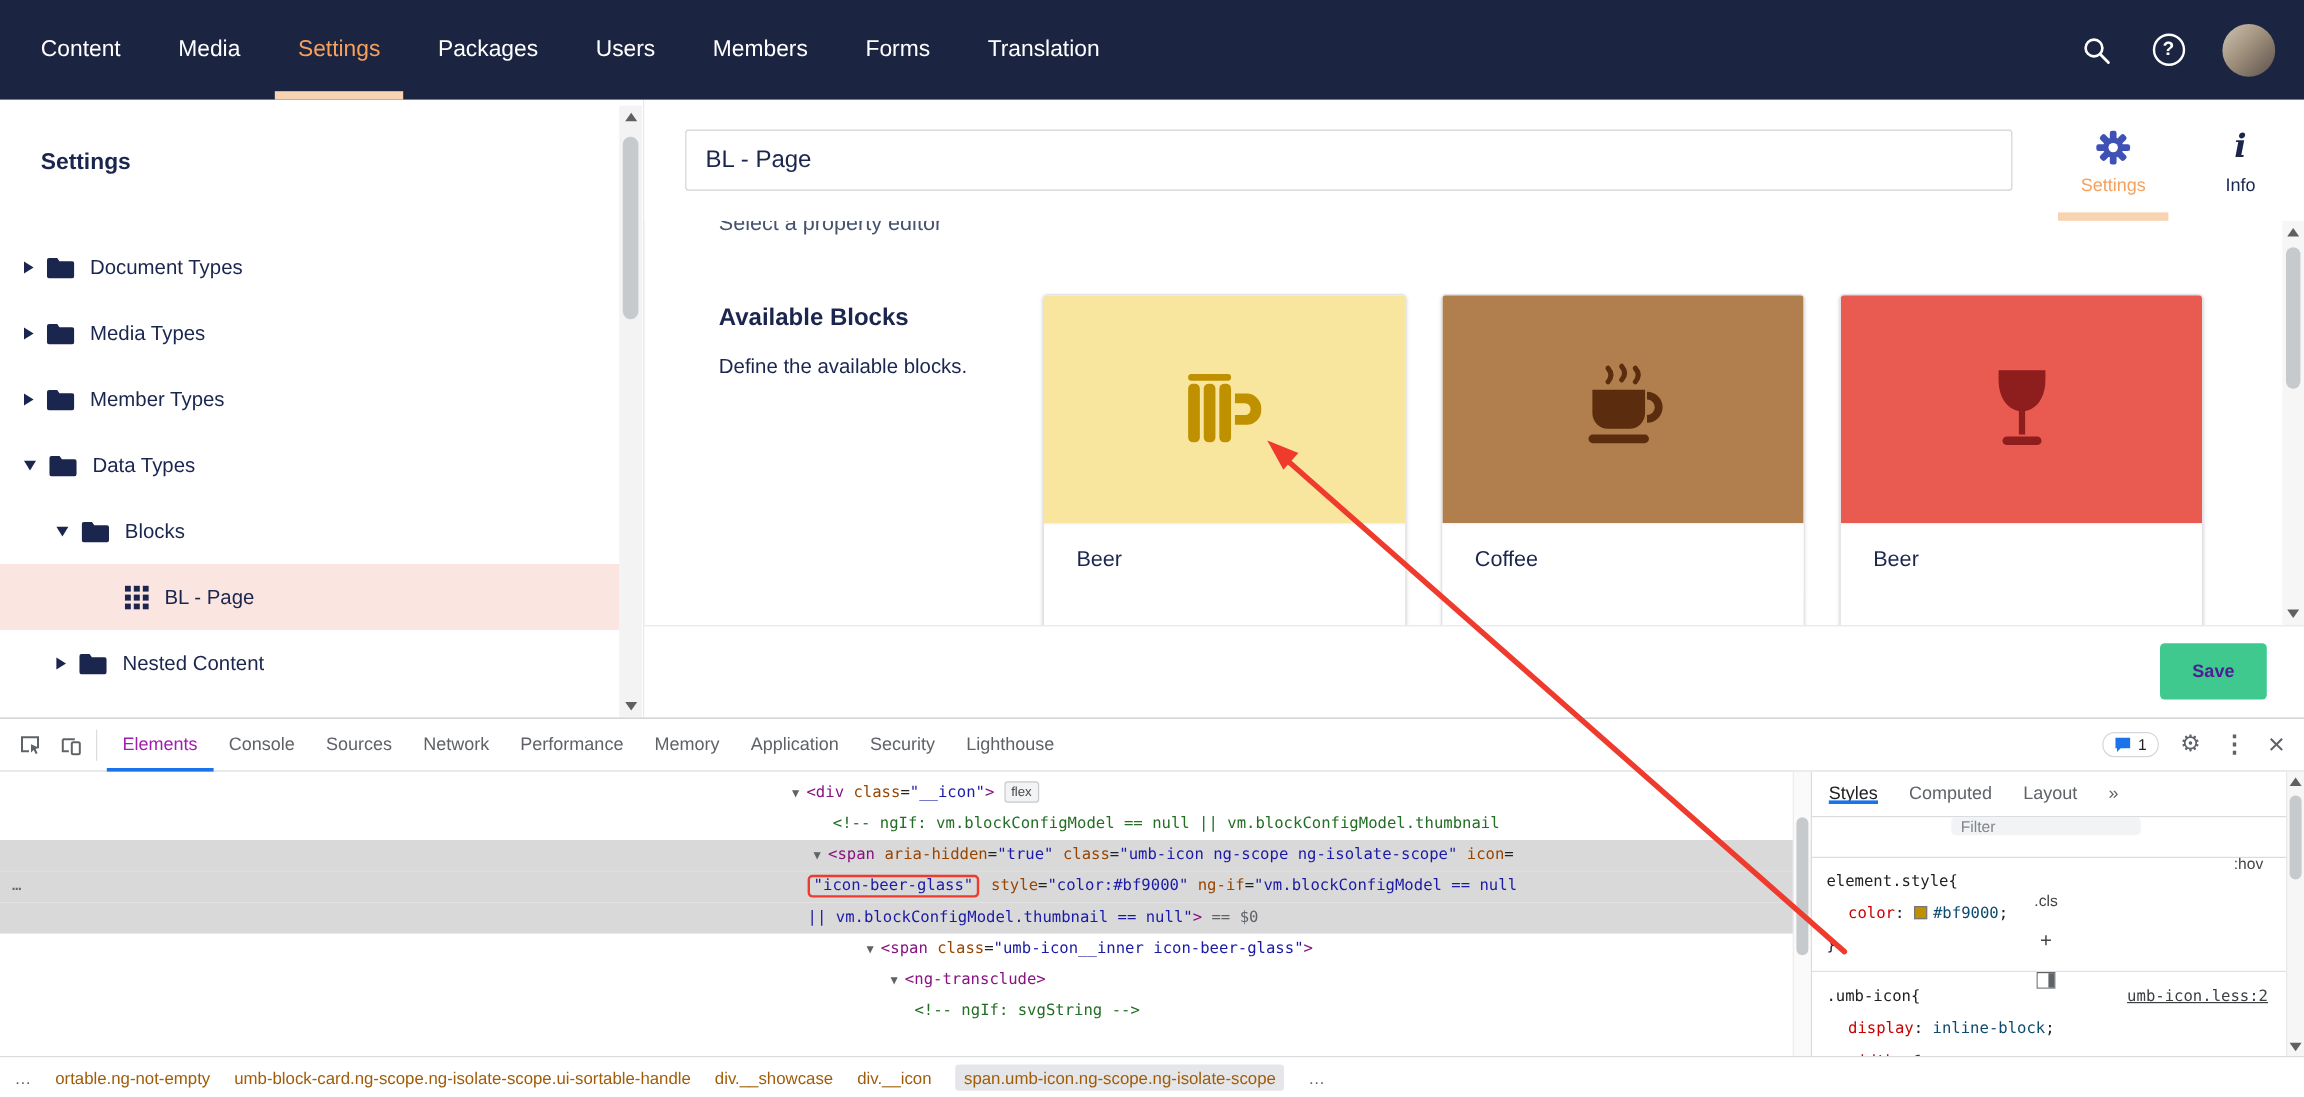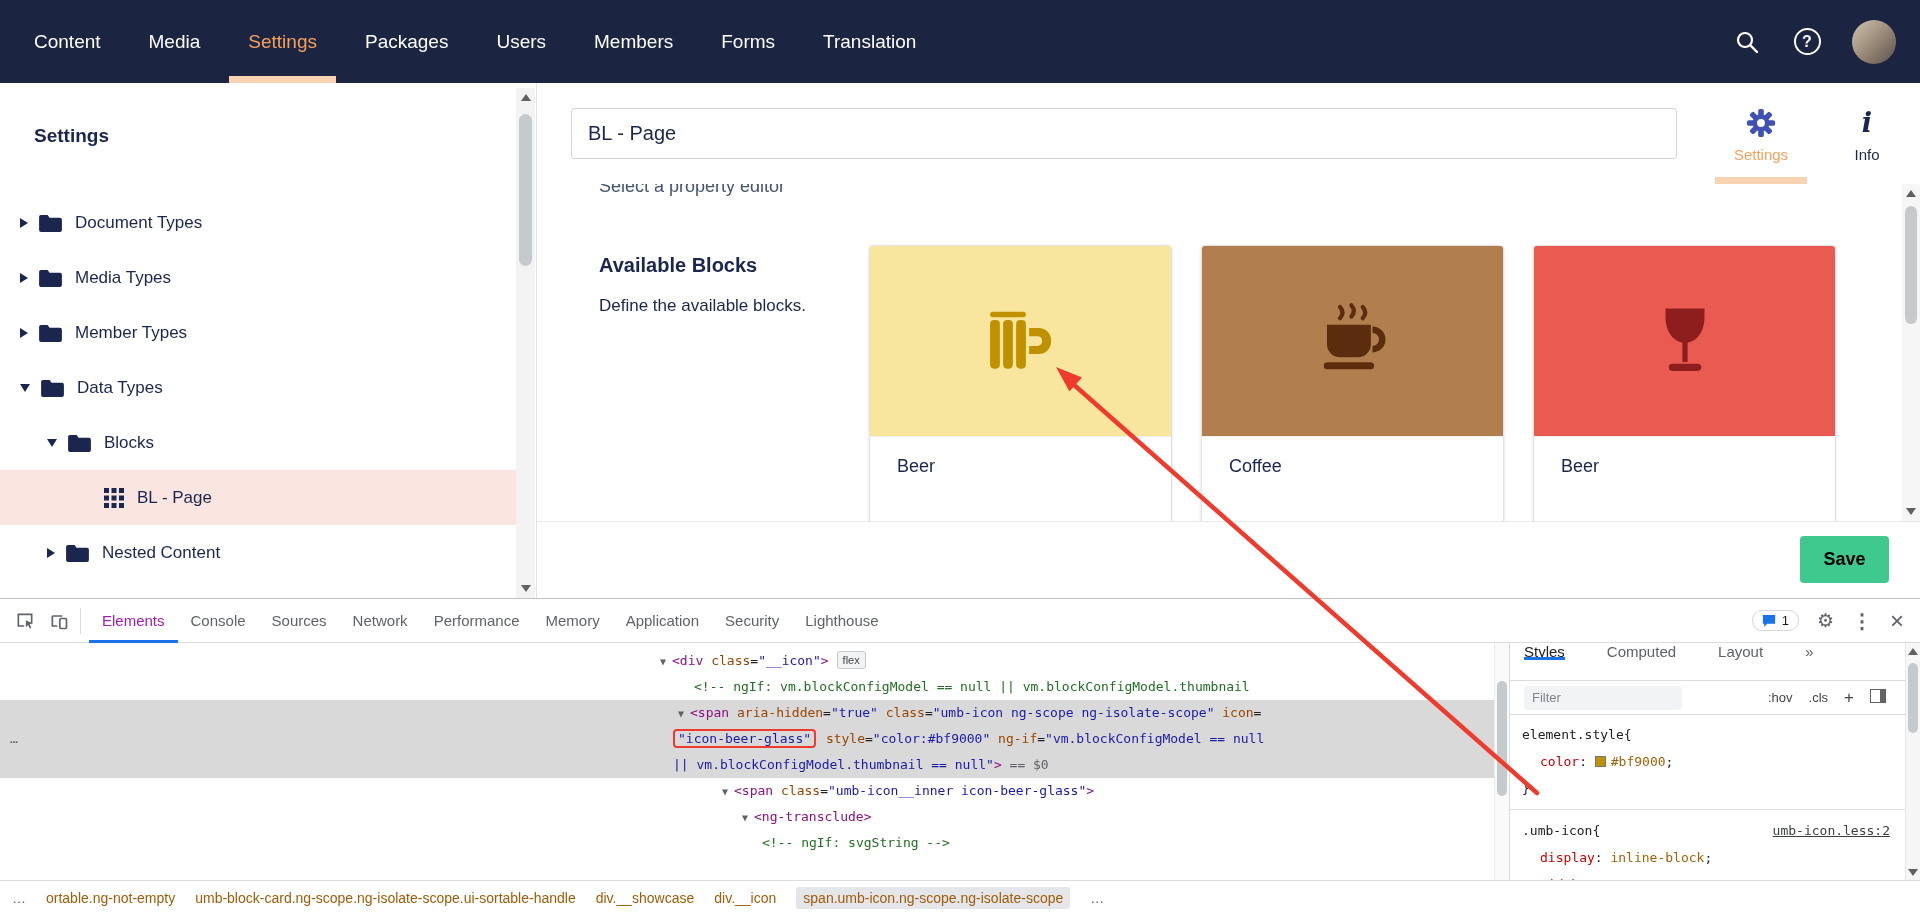--- a/index.html
+++ b/index.html
@@ -57,21 +57,21 @@
   #blocks-desc { position: absolute; left: 62px; top: 112px; font-size: 17px; }
   #cards { position: absolute; left: 332px; top: 61px; display: flex; gap: 29px; }
   .card { width: 303px; height: 306px; border: 1px solid #e2e2e4; border-radius: 4px; box-shadow: 0 1px 3px rgba(0,0,0,.14); background: #fff; overflow: hidden; cursor: pointer; }
   .card-media { height: 190px; display: flex; align-items: center; justify-content: center; }
   .card-media svg { width: 78px; height: 78px; }
   .card-label { height: 59px; display: flex; align-items: center; padding-left: 27px; font-size: 18px; border-top: 1px solid #f0f0f0; background: #fff; }
   #editor-scroll { right: 0; top: 0; bottom: 0; width: 18px; background: #f6f6f6; }
   #editor-scroll .sb-thumb { top: 22px; height: 118px; }
 
   #editor-footer { position: absolute; bottom: 0; height: 77px; left: 0; right: 0; border-top: 1px solid #e7e7ea; background: #fff; }
-  #save-btn { position: absolute; right: 31px; top: 14px; width: 89px; height: 47px; color: #000000; font-size: 18px; font-weight: bold; border: none; border-radius: 4px; cursor: pointer; font-family: "Liberation Sans", sans-serif; }
+  #save-btn { position: absolute; right: 31px; top: 14px; width: 89px; height: 47px; color: #4c1d95; font-size: 15px; font-weight: bold; border: none; border-radius: 4px; cursor: pointer; font-family: "Liberation Sans", sans-serif; }
 
   
   #devtools { position: absolute; left: 0; right: 0; top: 598px; height: 316px; background: #fff; border-top: 1px solid #bdc1c6; color: #202124; }
   #dt-toolbar { position: absolute; top: 0; left: 0; right: 0; height: 44px; border-bottom: 1px solid #dadce0; display: flex; align-items: center; padding-left: 8px; background: #fff; }
   .dt-icon-btn { width: 34px; height: 34px; display: flex; align-items: center; justify-content: center; color: #5f6368; cursor: pointer; }
   .dt-sep { width: 1px; height: 26px; background: #dadce0; margin: 0 8px 0 4px; }
   .dt-tab { position: relative; padding: 0 13px; height: 44px; display: flex; align-items: center; font-size: 15px; color: #5f6368; cursor: pointer; white-space: nowrap; }
   .dt-tab.active { color: #a21caf; }
   .tab-underline { position: absolute; left: 0; right: 0; bottom: 0; height: 3px; }
   .dt-right { margin-left: auto; display: flex; align-items: center; gap: 18px; padding-right: 16px; }
@@ -89,34 +89,34 @@
   .tk-c { color: #236e25; }
   .tk-m { color: #5f6368; }
   .tk-p { color: #202124; }
   .tk-h { color: #1a1aa6; border: 2px solid #ef3b2d; border-radius: 4px; padding: 0 3px; margin-right: 2px; }
   .flex-badge { display: inline-block; margin-left: 8px; padding: 0 5px; font-size: 11px; line-height: 16px; color: #474747; background: #f1f3f4; border: 1px solid #c6cacd; border-radius: 3px; font-family: "Liberation Sans", sans-serif; vertical-align: 1px; }
   #dom-ellipsis { position: absolute; left: 10px; top: 83px; line-height: 26px; color: #5f6368; }
   #dom-scroll { right: 0; top: 0; bottom: 0; width: 15px; background: #fafafa; border-left: 1px solid #ececec; }
   #dom-scroll .sb-thumb { top: 38px; height: 115px; left: 2px; right: 2px; }
 
   #dt-styles { position: absolute; left: 1509px; top: 0; right: 0; bottom: 0; border-left: 1px solid #dadce0; overflow: hidden; }
-  #st-tabs { height: 38px; border-bottom: 1px solid #dadce0; display: flex; align-items: flex-start; padding-left: 14px; gap: 42px; font-size: 15px; color: #5f6368; }
+  #st-tabs { height: 38px; border-bottom: 1px solid #dadce0; display: flex; align-items: center; padding-left: 14px; gap: 26px; font-size: 15px; color: #5f6368; }
   .st-tab { position: relative; display: flex; align-items: center; cursor: pointer; }
   .st-tab.active { color: #202124; }
-  #st-filter { height: 34px; border-bottom: 1px solid #dadce0; display: flex; align-items: center; padding: 0 34px 0 14px; gap: 16px; }
+  #st-filter { height: 34px; border-bottom: 1px solid #dadce0; display: flex; align-items: center; padding: 0 34px 0 14px; gap: 16px; flex-direction: column; }
   #filter-input { width: 158px; height: 24px; background: #f1f3f4; border: none; border-radius: 4px; padding: 0 8px; font-size: 13px; color: #202124; outline: none; font-family: "Liberation Sans", sans-serif; }
   #filter-input::placeholder { color: #80868b; }
   .st-toggle { font-size: 13px; color: #444; cursor: pointer; margin-left: 0; }
   .st-toggle.first { margin-left: auto; }
   #st-rules { padding: 6px 30px 0 12px; font-family: "DejaVu Sans Mono", monospace; font-size: 13px; line-height: 27px; position: relative; }
   .rule-head { display: flex; }
   .src-link { margin-left: auto; color: #3c4043; text-decoration: underline; cursor: pointer; }
   .prop { padding-left: 18px; }
   .prop-name { color: #c80000; }
-  .prop-val { color: #a16207; text-align: center; }
+  .prop-val { color: #0c4a6e; text-align: center; }
   .swatch { display: inline-block; width: 11px; height: 11px; border: 1px solid #777; vertical-align: -1px; margin-right: 5px; }
   .rule-sep { border-top: 1px solid #e0e0e3; margin: 7px -30px 7px -12px; }
   #st-scroll { right: 0; top: 0; bottom: 0; width: 15px; background: #f6f6f6; border-left: 1px solid #e8e8e8; }
   #st-scroll .sb-btn { height: 16px; }
   #st-scroll .sb-thumb { top: 20px; height: 70px; left: 2px; right: 2px; }
 
   #dt-crumbs { position: absolute; bottom: 0; left: 0; right: 0; height: 34px; border-top: 1px solid #dadce0; background: #fff; display: flex; align-items: center; gap: 20px; padding-left: 12px; font-size: 14px; white-space: nowrap; overflow: hidden; }
   .crumb { color: #a05c08; cursor: pointer; }
   .crumb.muted { color: #5f6368; }
   .crumb.selected { background: #e4e6e9; padding: 3px 7px; border-radius: 3px; }

